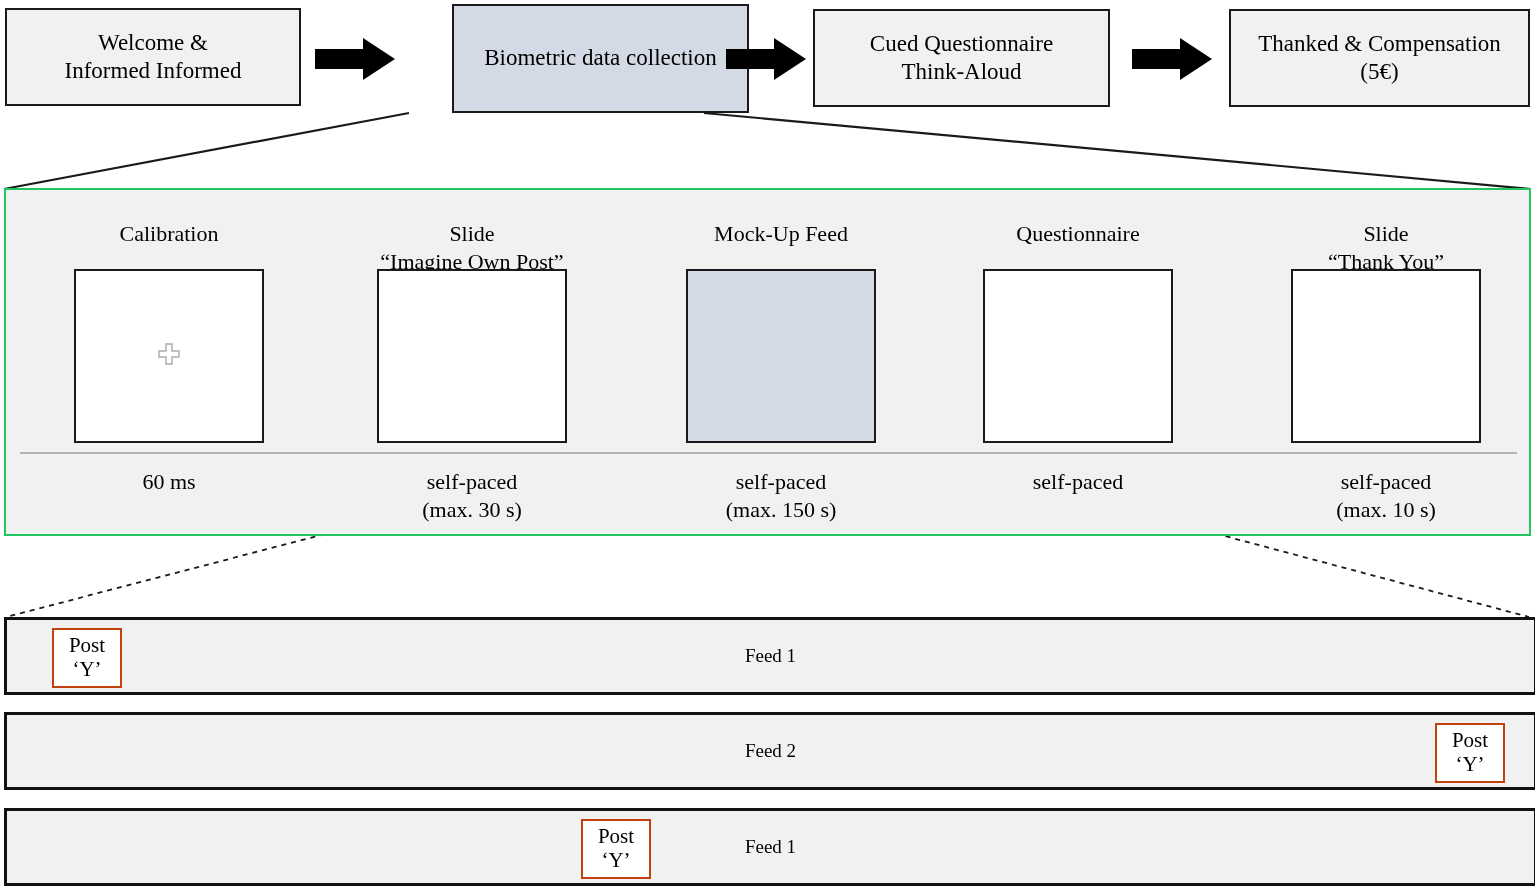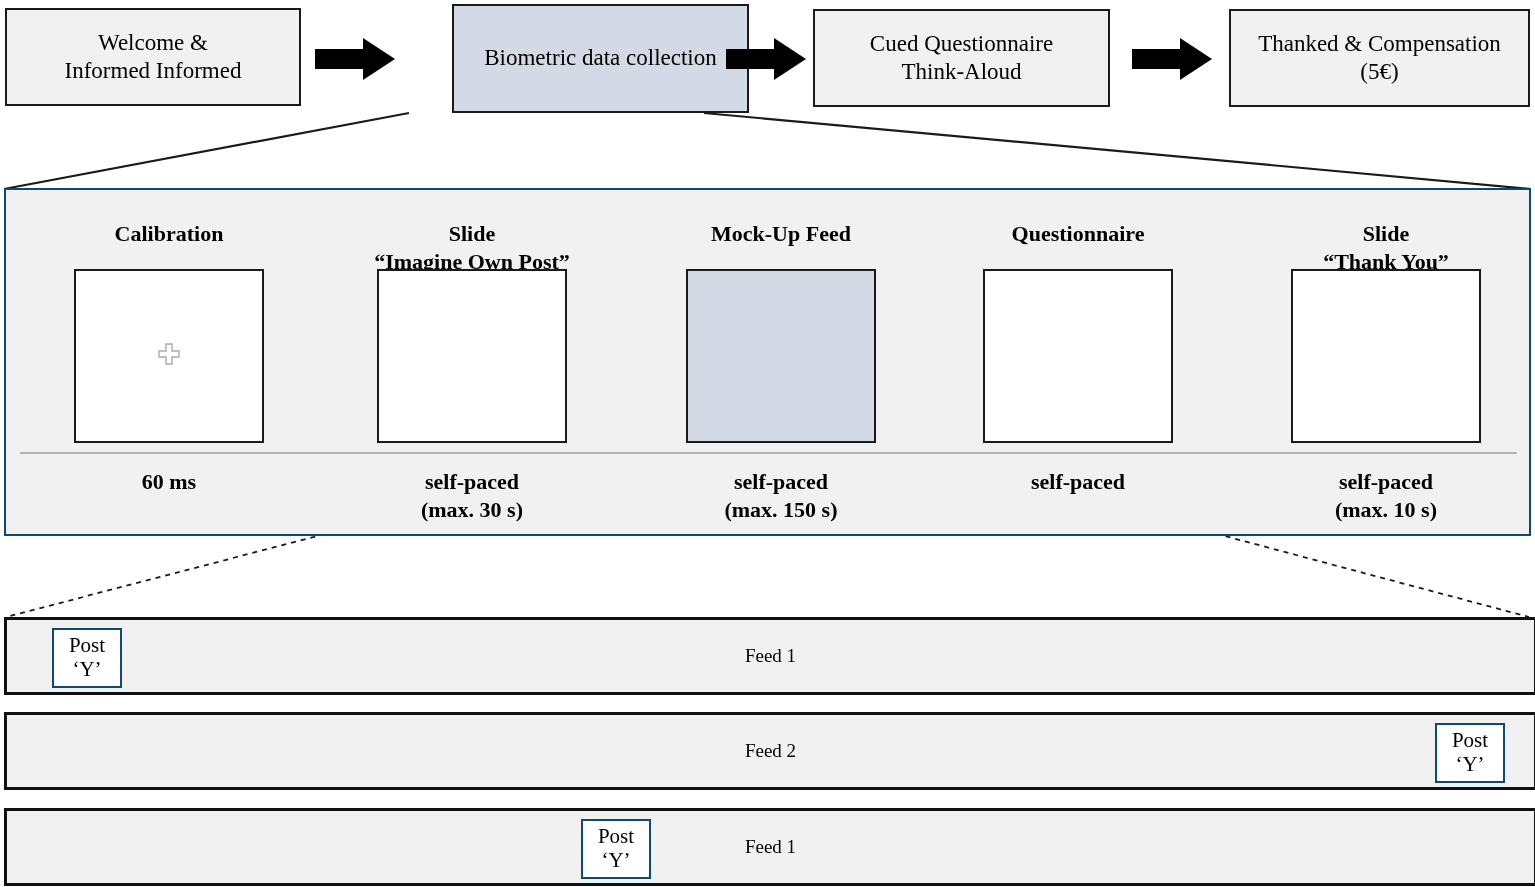--- a/index.html
+++ b/index.html
@@ -49,22 +49,21 @@
     position: absolute;
     left: 0; top: 0;
     width: 1535px;
     height: 887px;
     pointer-events: none;
   }
 
   
   #detail-panel {
     background: #f1f1f1;
-    border: 2px solid #0c4a6e;
-    font-weight: bold;
+    border: 2px solid #22c55e;
   }
   .panel-divider {
     background: #b3b3b3;
     height: 2px;
   }
   .step {
     position: absolute;
     text-align: center;
   }
   .step-label {
@@ -102,21 +101,21 @@
     position: absolute;
     left: 0;
     right: 0;
     top: 50%;
     transform: translateY(-50%);
     text-align: center;
     font-size: 19px;
   }
   .post-box {
     position: absolute;
-    border: 2px solid #0c4a6e;
+    border: 2px solid #c2410c;
     background: #ffffff;
     display: flex;
     flex-direction: column;
     align-items: center;
     justify-content: center;
     font-size: 21px;
     line-height: 1.12;
     text-align: center;
   }
 </style>

